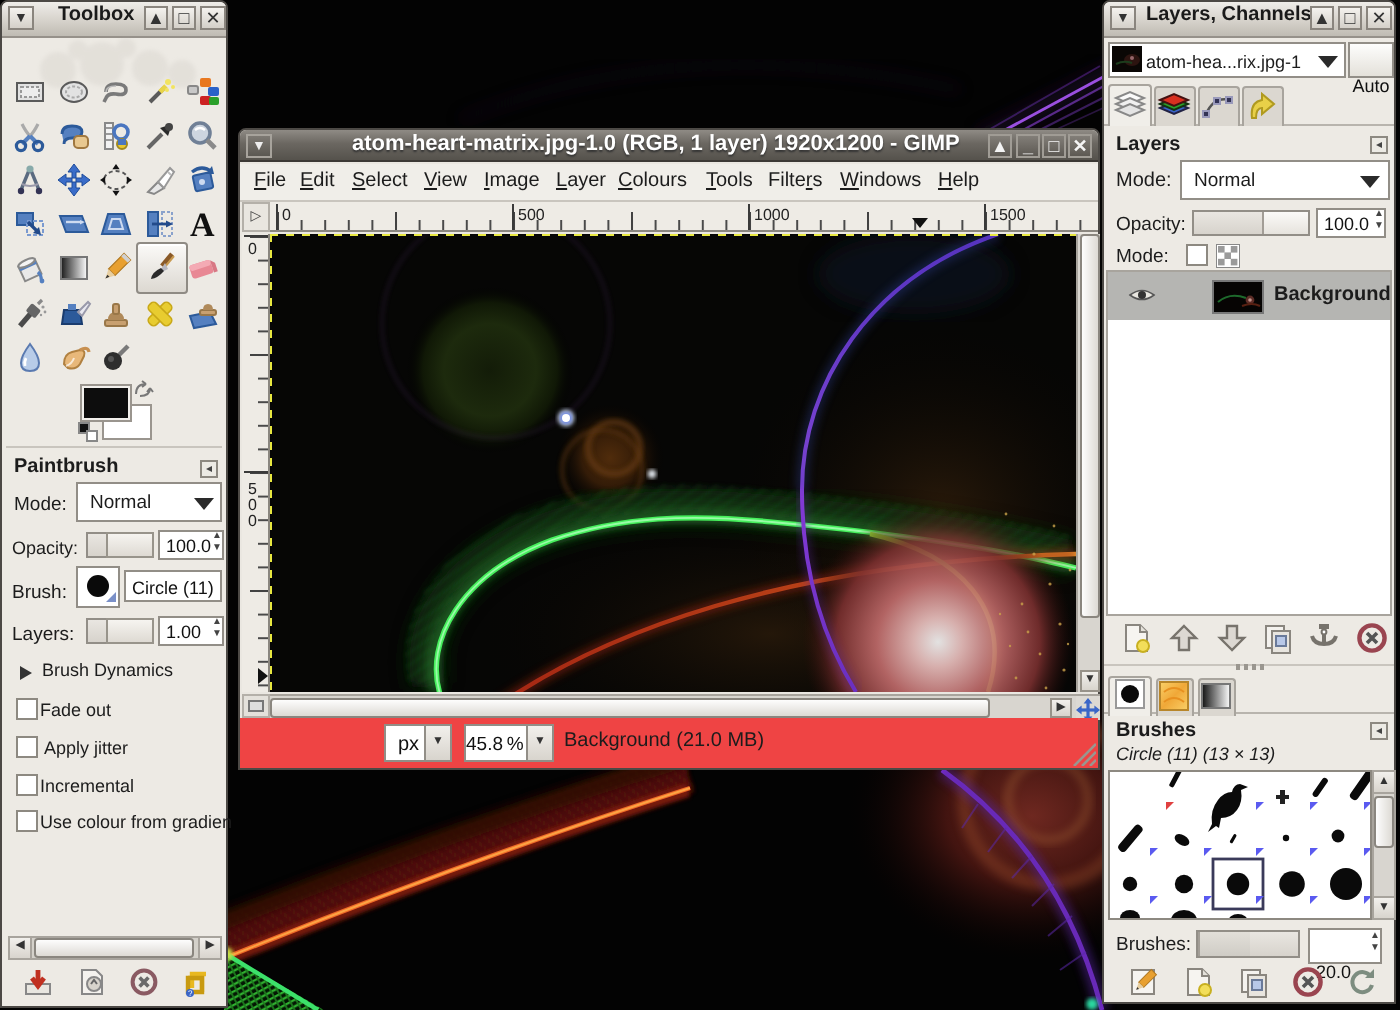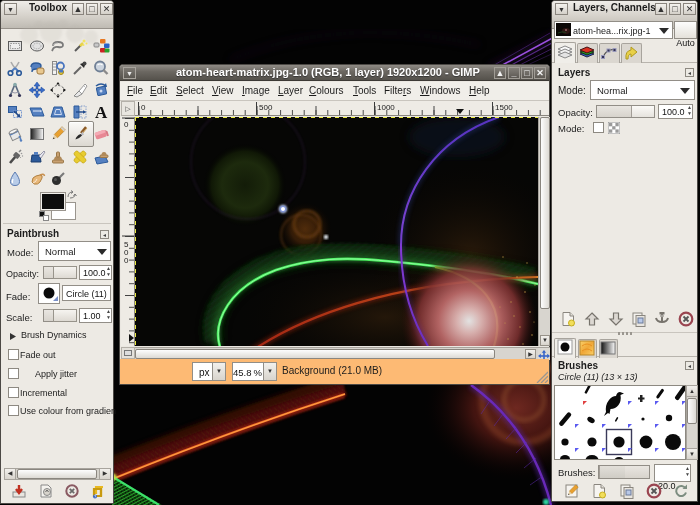--- a/index.html
+++ b/index.html
@@ -1,17 +1,17 @@
 <!DOCTYPE html>
 <html><head><meta charset="utf-8"><style>
 *{box-sizing:border-box;margin:0;padding:0}
 body{width:700px;height:505px;background:#000;font-family:"Liberation Sans",sans-serif;overflow:hidden;position:relative}
 .a{position:absolute}
 .win{position:absolute;background:#edeae4;border:1px solid #4c4945;border-radius:4px 4px 0 0}
-.ltb{height:28px;background:linear-gradient(#efede9,#d6d2cb 55%,#bfbbb3);border-bottom:1px solid #96918a;border-radius:3px 3px 0 0;position:relative}
+.ltb{height:18px;background:linear-gradient(#efede9,#d6d2cb 55%,#bfbbb3);border-bottom:1px solid #96918a;border-radius:3px 3px 0 0;position:relative}
 .ltb .t{font-weight:bold;font-size:10px;color:#1a1a1a;position:absolute;top:1px;white-space:nowrap}
 .wb{position:absolute;top:2px;width:12px;height:12px;border:1px solid #8a857e;background:linear-gradient(#f4f2ee,#d4d0c9);color:#333;font-size:9px;line-height:10px;text-align:center}
 .mb{position:absolute;left:3px;top:2px;width:13px;height:12px;border:1px solid #8a857e;background:linear-gradient(#f4f2ee,#d4d0c9);color:#333;font-size:7px;line-height:11px;text-align:center}
 .lbl{position:absolute;font-size:10px;color:#1c1c1c;white-space:nowrap}
 .fld{position:absolute;background:#fff;border:1px solid #928e87;font-size:9.5px;color:#111}
 .btn{position:absolute;background:linear-gradient(#fdfdfc,#e4e1da);border:1px solid #928e87;font-size:9.5px;color:#111;text-align:center}
 .slider{position:absolute;border:1px solid #928e87;background:linear-gradient(#e9e6e1,#d7d3cc)}
 .slider i{display:block;position:absolute;right:0;top:0;bottom:0;background:linear-gradient(#fbfaf8,#e6e3dd);border-left:1px solid #a29d96}
 .spin{position:absolute;background:#fff;border:1px solid #928e87;font-size:9px;color:#111;text-align:left;padding:2px 0 0 3px;white-space:nowrap}
 .spin b{position:absolute;right:0;top:0;font-size:5px;color:#444;line-height:5.5px;font-weight:normal}
@@ -340,39 +340,39 @@
 <div class="lbl" style="left:6px;top:246px;font-size:9.5px">Mode:</div>
 <div class="fld" style="left:37px;top:240px;width:73px;height:20px"></div>
 <div class="lbl" style="left:44px;top:245px;font-size:9.5px">Normal</div>
 <svg class="a" style="left:95px;top:247px" width="12" height="8">
       <path d="M1 1 L11 1 L6 7 Z" fill="#2a2a2a"></path>
     </svg>
 <div class="lbl" style="left:5px;top:268px;font-size:9px">Opacity:</div>
 <div class="slider" style="left:42px;top:265px;width:34px;height:13px"></div>
 <div class="a" style="left:52px;top:265px;width:24px;height:13px;background:linear-gradient(#f6f4f0,#dedad3);border:1px solid #98948b"></div>
 <div class="spin" style="left:78px;top:264px;width:33px;height:15px">100.0<b>▲<br>▼</b></div>
-<div class="lbl" style="left:5px;top:290px;font-size:9.5px">Fade:</div>
+<div class="lbl" style="left:5px;top:290px;font-size:9.5px">Brush:</div>
 <div class="btn" style="left:37px;top:282px;width:22px;height:21px;background:#fff"></div>
 <svg class="a" style="left:37px;top:282px" width="22" height="21">
       <circle cx="11" cy="10" r="5.5" fill="#0a0a0a"></circle>
       <path d="M20 18 l-5 0 l5 -5 z" fill="#7a90c8"></path>
     </svg>
 <div class="fld" style="left:61px;top:284px;width:49px;height:16px;padding:3px 0 0 3px;font-size:9px;white-space:nowrap;overflow:hidden">Circle (11)</div>
-<div class="lbl" style="left:5px;top:311px;font-size:9.5px">Scale:</div>
+<div class="lbl" style="left:5px;top:311px;font-size:9.5px">Layers:</div>
 <div class="slider" style="left:42px;top:308px;width:34px;height:13px"></div>
 <div class="a" style="left:52px;top:308px;width:24px;height:13px;background:linear-gradient(#f6f4f0,#dedad3);border:1px solid #98948b"></div>
 <div class="spin" style="left:78px;top:307px;width:33px;height:15px">1.00<b>▲<br>▼</b></div>
 <svg class="a" style="left:8px;top:331px" width="8" height="9">
       <path d="M1 1 L7 4.5 L1 8 Z" fill="#333"></path>
     </svg>
 <div class="ck" style="left:20px;top:329px">Brush Dynamics</div>
 <div class="cb" style="left:7px;top:348px"></div>
     <div class="ck" style="left:19px;top:349px">Fade out</div>
 <div class="cb" style="left:7px;top:367px"></div>
-    <div class="ck" style="left:34px;top:368px">Apply jitter</div>
+    <div class="ck" style="left:21px;top:368px">Apply jitter</div>
 <div class="cb" style="left:7px;top:386px"></div>
     <div class="ck" style="left:19px;top:387px">Incremental</div>
 <div class="cb" style="left:7px;top:404px"></div>
     <div class="ck" style="left:19px;top:405px">Use colour from gradien</div>
 
 <div class="a" style="left:3px;top:467px;width:107px;height:12px;background:#d4d1ca;border:1px solid #a8a49d">
  <div class="a" style="left:0;top:0;width:11px;height:10px;background:linear-gradient(#f2f0ec,#d8d4cd);border-right:1px solid #a8a49d;font-size:6px;color:#333;text-align:center;line-height:9px">◀</div>
  <div class="a" style="left:12px;top:0;width:80px;height:10px;background:linear-gradient(#fdfdfd,#dddad4);border:1px solid #8a867f;border-radius:2px"></div>
  <div class="a" style="left:94px;top:0;width:11px;height:10px;background:linear-gradient(#f2f0ec,#d8d4cd);border-left:1px solid #a8a49d;font-size:6px;color:#333;text-align:center;line-height:9px">▶</div>
 </div>
@@ -609,21 +609,21 @@
           <g fill="#3a66c8">
             <path d="M6 0 l2.2 2.8 h-4.4z"></path>
             <path d="M6 12 l2.2 -2.8 h-4.4z"></path>
             <path d="M0 6 l2.8 -2.2 v4.4z"></path>
             <path d="M12 6 l-2.8 -2.2 v4.4z"></path>
           </g>
         </svg>
    </div>
  </div>
 
- <div class="a" style="left:0;top:294px;width:429px;height:25px;background:#fdba74">
+ <div class="a" style="left:0;top:294px;width:429px;height:25px;background:#ef4444">
    <div class="fld" style="left:72px;top:3px;width:21px;height:19px;padding:4px 0 0 6px;font-size:10px">px</div>
    <div class="a" style="left:92px;top:3px;width:14px;height:19px;background:linear-gradient(#f2f0ec,#d8d4cd);border:1px solid #928e87;font-size:6px;color:#333;text-align:center;line-height:17px">▼</div>
    <div class="fld" style="left:112px;top:3px;width:32px;height:19px;font-size:9.5px;padding:4px 2px 0 0;text-align:right;white-space:nowrap">45.8 %</div>
    <div class="a" style="left:143px;top:3px;width:14px;height:19px;background:linear-gradient(#f2f0ec,#d8d4cd);border:1px solid #928e87;font-size:6px;color:#333;text-align:center;line-height:17px">▼</div>
    <div class="lbl" style="left:162px;top:6px;font-size:10px">Background (21.0 MB)</div>
    <svg class="a" style="right:1px;bottom:1px" width="13" height="13">
         <g stroke="#9a968f" stroke-width="1.3">
           <line x1="13" y1="2" x2="2" y2="13"></line>
           <line x1="13" y1="6" x2="6" y2="13"></line>
           <line x1="13" y1="10" x2="10" y2="13"></line>
@@ -709,20 +709,37 @@
       <rect width="12" height="12" fill="#fff" stroke="#888"></rect>
       <g fill="#9a9a9a">
         <rect x="1" y="1" width="3.3" height="3.3"></rect>
         <rect x="7.4" y="1" width="3.3" height="3.3"></rect>
         <rect x="4.2" y="4.2" width="3.3" height="3.3"></rect>
         <rect x="1" y="7.4" width="3.3" height="3.3"></rect>
         <rect x="7.4" y="7.4" width="3.3" height="3.3"></rect>
       </g>
     </svg>
 
+<div class="a" style="left:1px;top:134px;width:143px;height:173px;background:#fff;border:1px solid #a8a49d">
+ <div class="a" style="left:0;top:0;width:141px;height:24px;background:#b5b5b2">
+  <svg class="a" style="left:10px;top:7px" width="14" height="9">
+          <path d="M1 4.5 Q 7 0 13 4.5 Q 7 9 1 4.5 Z" fill="#e8e6e0" stroke="#555" stroke-width=".8"></path>
+          <circle cx="7" cy="4.5" r="2" fill="#333"></circle>
+        </svg>
+  <div class="a" style="left:52px;top:4px;width:26px;height:17px;background:#060403;border:1px solid #777">
+   <svg width="24" height="15">
+            <path d="M2 10 Q 8 5 16 8" stroke="#1e6a2c" stroke-width="1.1" fill="none"></path>
+            <circle cx="18" cy="9" r="2.2" fill="#5c2c26"></circle>
+            <circle cx="18" cy="9" r=".9" fill="#c09088"></circle>
+            <path d="M14 12 Q 19 10 23 12" stroke="#582012" stroke-width="1" fill="none"></path>
+          </svg>
+  </div>
+  <div class="lbl" style="left:83px;top:6px;font-weight:bold">Background</div>
+ </div>
+</div>
 
 <div class="a" id="laybtns" style="left:0;top:309px;width:145px;height:20px">
  <svg class="a" style="left:8px;top:1px" width="16" height="16">
         <path d="M3 1.5 h7 l3.5 3.5 v9.5 h-10.5 z" fill="#f6f4f0" stroke="#8a867f"></path>
         <path d="M10 1.5 v3.5 h3.5" fill="#e4e1da" stroke="#8a867f"></path>
         <circle cx="11.5" cy="12" r="3" fill="#f2de5a" stroke="#c8b020"></circle>
       </svg>
  <svg class="a" style="left:32px;top:1px" width="16" height="16">
         <path d="M8 2 L14 8 L10.5 8 L10.5 14 L5.5 14 L5.5 8 L2 8 Z" fill="#dcd8d2" stroke="#77736c" stroke-width="1.2"></path>
       </svg>

